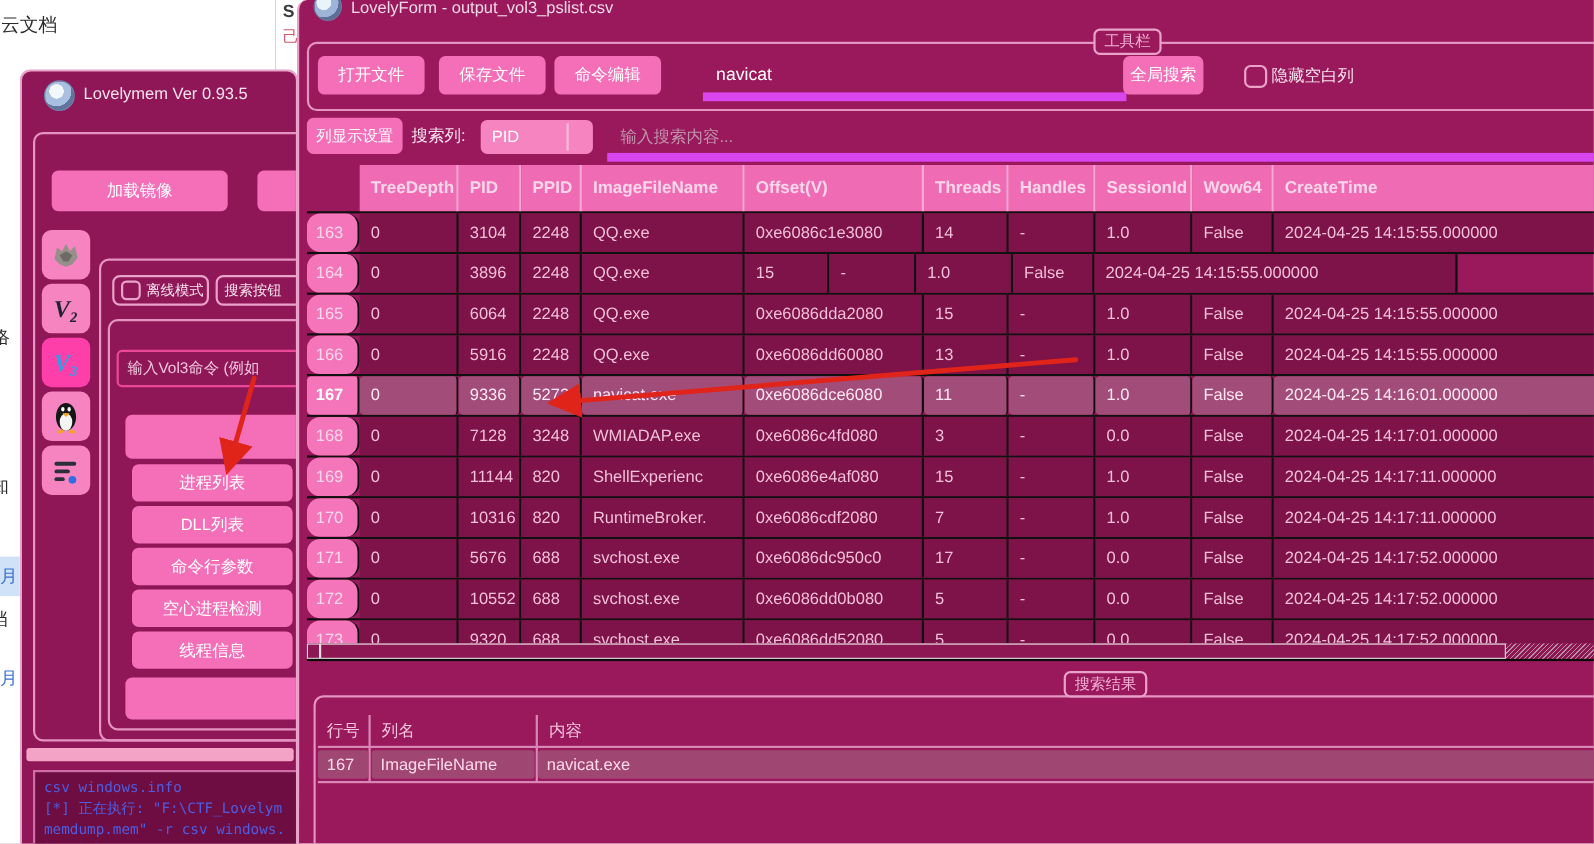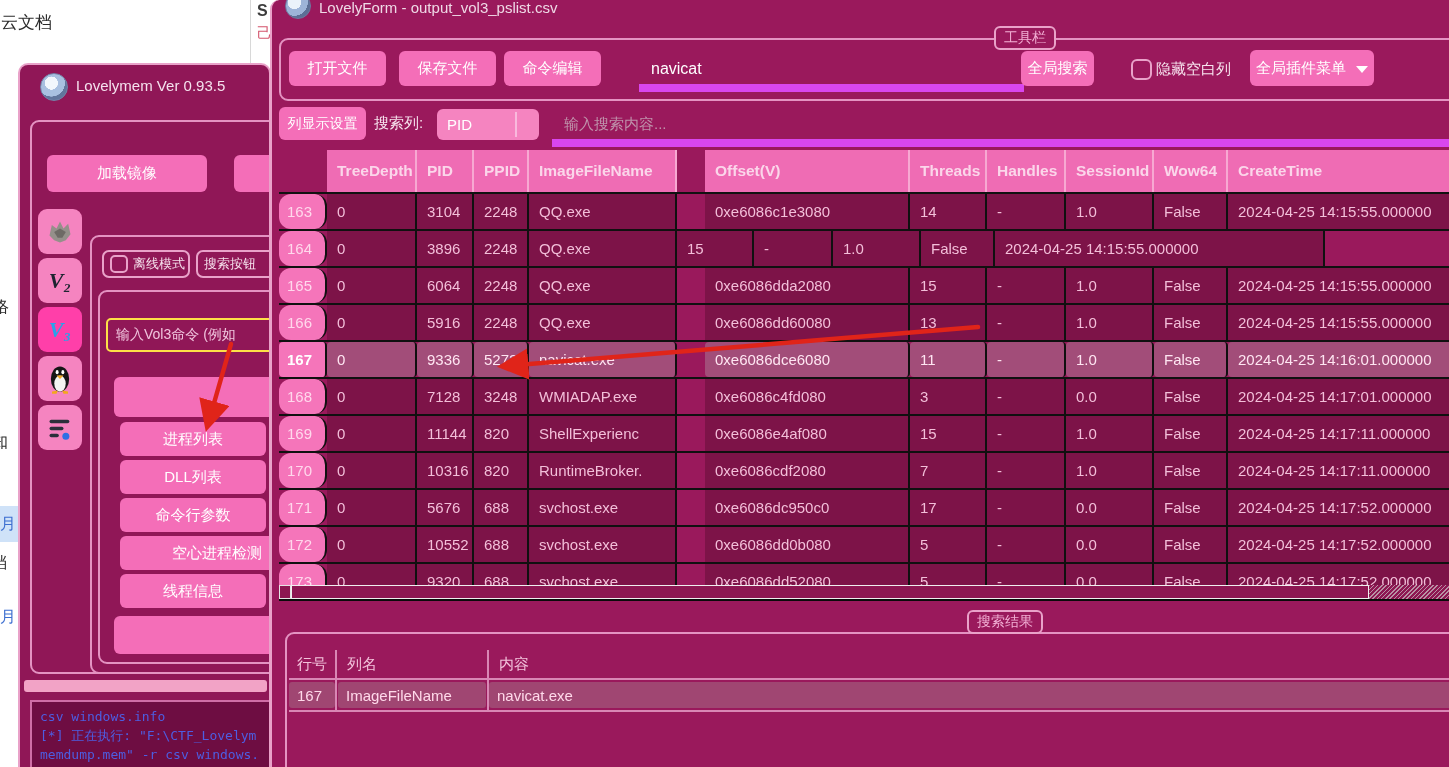--- a/index.html
+++ b/index.html
@@ -43,21 +43,21 @@
   .hc{background:#ef6cb4;color:#fbd6ea;font-size:15.5px;font-weight:600;display:flex;align-items:center;
       padding-left:10px;box-sizing:border-box;border-right:2px solid #f7a8d2;flex:none;}
   .hc.corner{background:transparent;border-right:none;}
   .trow{display:flex;height:37px;border-bottom:2px solid #101010;box-sizing:border-box;}
   .tc{background:#7d1348;color:#f3bfd9;font-size:15px;display:flex;align-items:center;
       padding-left:10px;box-sizing:border-box;border-right:2px solid #101010;flex:none;white-space:nowrap;overflow:hidden;}
   .tc.rownum{background:#f575ba;color:#ffd8ec;padding-left:8px;border-right:2px solid #101010;}
   .trow.sel .tc{background:#a24d79;color:#ffe6f2;border-radius:4px;}
   .trow.sel .tc.rownum{background:#f575ba;color:#ffffff;font-weight:bold;}
   .w-num{width:48px;border-radius:12px;} .w0{width:90px;} .w1{width:57px;} .w2{width:55px;} .w3{width:148px;}
-  .w4{width:205px;margin-left:28px;} .w5{width:77px;} .w6{width:79px;} .w7{width:88px;} .w8{width:74px;} .w9{width:330px;}
+  .w4{width:163px;} .w5{width:77px;} .w6{width:79px;} .w7{width:88px;} .w8{width:74px;} .w9{width:330px;}
 
   
   .hscroll{position:absolute;left:7px;top:585px;width:1172px;height:14px;background:#8d1752;display:flex;}
   .hs-btn{width:12px;height:100%;border:1px solid #e4e4e4;box-sizing:border-box;background:#8d1752;flex:none;}
   .hs-thumb{width:1078px;height:100%;border:1px solid #efefef;box-sizing:border-box;background:#8d1752;flex:none;}
   .hs-rest{flex:1;background:repeating-linear-gradient(135deg,#b892a4 0 1px,#8d1752 1px 3px);}
   .blackline{position:absolute;left:7px;top:599px;width:1172px;height:2px;background:#0a0a0a;}
 
   
   .res-sep{position:absolute;background:#d987b5;}
@@ -73,21 +73,21 @@
              border:1px solid #7283a8;}
   .lm-title{position:absolute;left:56px;top:12px;font-size:15px;color:#f5e2ee;white-space:nowrap;}
   .icon-btn{position:absolute;left:18px;width:44px;height:45px;background:#f584c0;border-radius:9px;
             display:flex;align-items:center;justify-content:center;}
   .icon-btn.sel{background:#ff3fa9;}
   .vtxt{font-family:"Liberation Serif",serif;font-style:italic;font-weight:bold;font-size:22px;color:#1d2430;}
   .vtxt.blue{color:#27a3ea;}
   .pill{position:absolute;border:2px solid #e9a2c9;border-radius:7px;display:flex;align-items:center;
         color:#f7e3ee;font-size:13px;padding:0 6px;white-space:nowrap;box-sizing:border-box;}
   .pill .cir{width:14px;height:14px;border:2px solid #e9a2c9;border-radius:5px;margin-right:5px;flex:none;}
-  .vinput{position:absolute;border:2px solid #fde047;border-radius:5px;color:#f0c4dd;font-size:14px;
+  .vinput{position:absolute;border:2px solid #ec4899;border-radius:5px;color:#f0c4dd;font-size:14px;
           display:flex;align-items:center;padding-left:8px;white-space:nowrap;overflow:hidden;}
   .splitter{position:absolute;background:#f2a3c6;border-radius:3px;}
   .logbox{position:absolute;background:#6e0d42;border:2px solid #cf6ea6;color:#4d5ee2;
           font-family:"DejaVu Sans Mono",monospace;font-size:13px;line-height:19px;
           padding:5px 8px;white-space:pre;overflow:hidden;}
 
   .arrows{position:absolute;left:0;top:0;z-index:100;pointer-events:none;}
 </style>
 </head>
 <body>
@@ -112,24 +112,20 @@
 
     <div class="gbox" style="left:7px;top:38px;width:1256px;height:59px;"></div>
     <div class="glabel" style="left:722px;top:26px;">工具栏</div>
     <div class="pbtn" style="left:17px;top:51px;width:97px;height:35px;">打开文件</div>
     <div class="pbtn" style="left:127px;top:51px;width:97px;height:35px;">保存文件</div>
     <div class="pbtn" style="left:232px;top:51px;width:97px;height:35px;text-align:right;">命令编辑</div>
     <div class="tb-input" style="left:367px;top:53px;width:373px;height:31px;">navicat</div>
     <div class="pbtn" style="left:749px;top:51px;width:73px;height:35px;">全局搜索</div>
     <div class="cbx" style="left:859px;top:59px;"></div>
     <div class="cbx-label" style="left:884px;top:60px;">隐藏空白列</div>
-    <div class="pbtn" style="left:978px;top:50px;width:124px;height:36px;">
-      <span>全局插件菜单</span>
-      <span class="dd-arrow"></span>
-    </div>
 
     <div class="pbtn" style="left:7px;top:107px;width:87px;height:33px;font-size:14px;">列显示设置</div>
     <div class="cbx-label" style="left:102px;top:114px;">搜索列:</div>
     <div class="pbtn light" style="left:165px;top:109px;width:102px;height:31px;justify-content:flex-start;padding-left:10px;box-sizing:border-box;">
       <span>PID</span>
       <span class="combo-div"></span>
     </div>
     <div class="tb-input ph" style="left:280px;top:109px;width:899px;height:30px;">输入搜索内容...</div>
 
     <div class="ptable">
@@ -361,21 +357,21 @@
     <div class="pill" style="left:176px;top:185px;width:120px;height:28px;">
       <span>搜索按钮</span>
     </div>
 
     <div class="gbox" style="left:78px;top:225px;width:280px;height:370px;"></div>
     <div class="vinput" style="left:86px;top:253px;width:240px;height:30px;">输入Vol3命令 (例如</div>
     <div class="pbtn" style="left:94px;top:312px;width:230px;height:40px;"></div>
     <div class="pbtn" style="left:100px;top:357px;width:146px;height:34px;">进程列表</div>
     <div class="pbtn" style="left:100px;top:395px;width:146px;height:34px;">DLL列表</div>
     <div class="pbtn" style="left:100px;top:433px;width:146px;height:34px;">命令行参数</div>
-    <div class="pbtn" style="left:100px;top:471px;width:146px;height:34px;padding-left:24px;">空心进程检测</div>
+    <div class="pbtn" style="left:100px;top:471px;width:146px;height:34px;">空心进程检测</div>
     <div class="pbtn" style="left:100px;top:509px;width:146px;height:34px;">线程信息</div>
     <div class="pbtn" style="left:94px;top:551px;width:230px;height:38px;"></div>
 
     <div class="splitter" style="left:4px;top:615px;width:243px;height:12px;"></div>
     <div class="logbox" style="left:10px;top:635px;width:300px;height:120px;"><span>csv windows.info</span><br><span>[*] 正在执行: "F:\CTF_Lovelym</span><br><span>memdump.mem" -r csv windows.</span><br><span>执行成功</span></div>
   </div>
 
   <svg class="arrows" width="1449" height="767">
     <defs>
       <marker id="ah" markerWidth="7" markerHeight="7" refX="5.2" refY="3.5" orient="auto">

